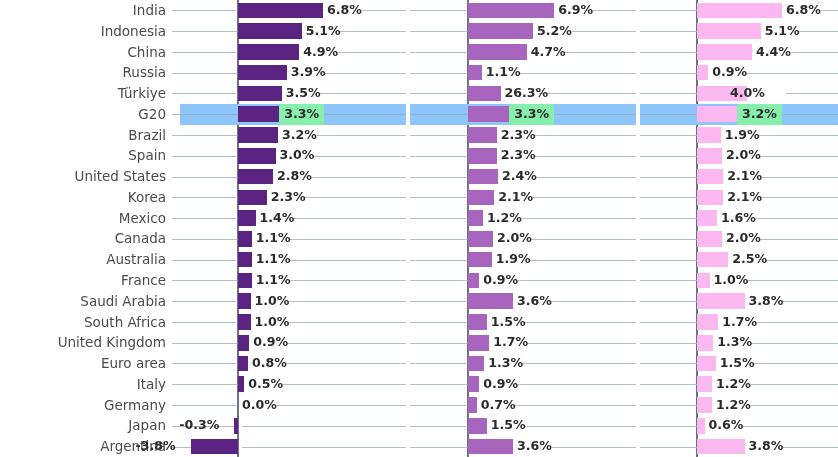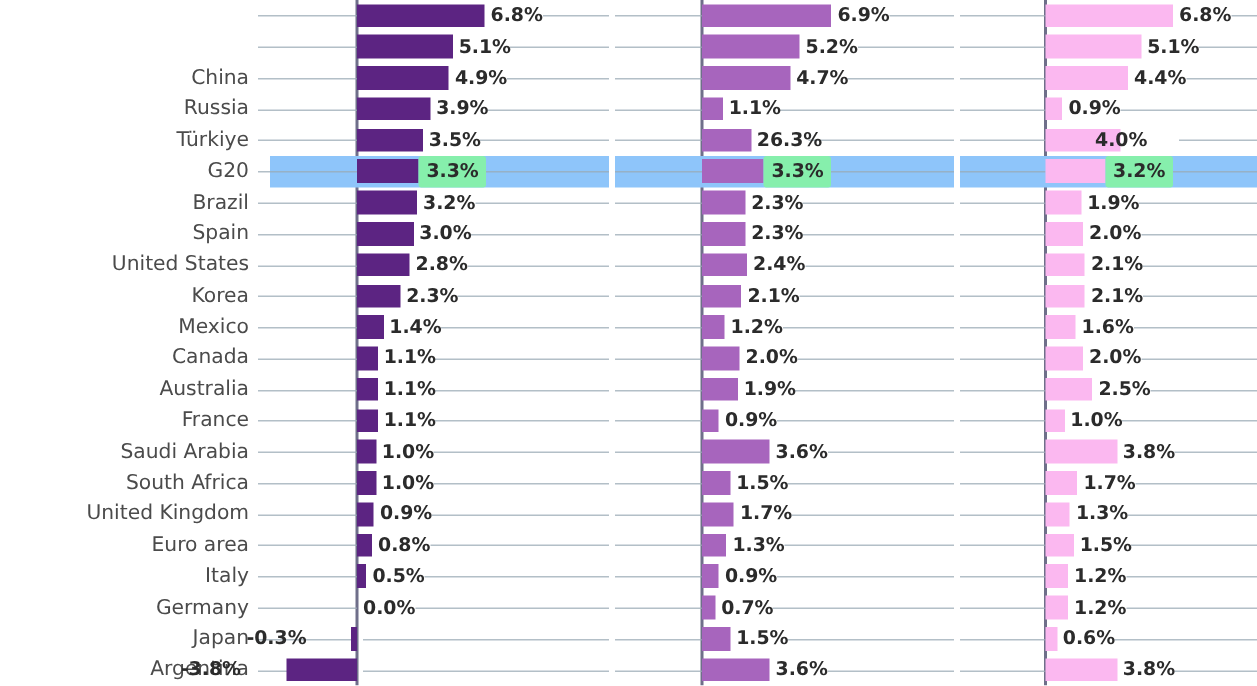--- a/index.html
+++ b/index.html
@@ -64,21 +64,21 @@
     position: absolute;
     top: 0;
     height: 20.77px;
     line-height: 20.77px;
     font-size: 12.6px;
     font-weight: bold;
     color: #2b2b2b;
     white-space: nowrap;
   }
   .bar-label.pos { padding-left: 4px; }
-  .bar-label.neg { padding-right: 4px; text-align: left; }
+  .bar-label.neg { padding-right: 4px; text-align: center; }
   .bar-label.hl {
     background: #86efac;
     border-radius: 2px;
     padding-left: 5px;
     padding-right: 5px;
   }
 </style>
 </head>
 <body>
 
@@ -86,34 +86,36 @@
     <div class="axisline" style="left: 237.3px;"></div>
     <div class="axisline" style="left: 467.3px;"></div>
     <div class="axisline" style="left: 696.3px;"></div>
     <div class="row" style="top: 0px;">
       <div class="gridline" style="left: 172px; width: 66px;"></div>
       <div class="gridline" style="left: 361.6px; width: 44.4px;"></div>
       <div class="gridline" style="left: 410px; width: 58px;"></div>
       <div class="gridline" style="left: 592.85px; width: 43.15px;"></div>
       <div class="gridline" style="left: 640px; width: 57px;"></div>
       <div class="gridline" style="left: 820.6px; width: 17.4px;"></div>
+      <div class="cat-label">India</div>
       <div class="bar" style="background: rgb(92, 36, 130); left: 238px; width: 85px;"></div>
       <div class="bar-label pos" style="left: 323px;">6.8%</div>
       <div class="bar" style="background: rgb(167, 101, 189); left: 468px; width: 86.25px;"></div>
       <div class="bar-label pos" style="left: 554.25px;">6.9%</div>
       <div class="bar" style="background: rgb(251, 184, 240); left: 697px; width: 85px;"></div>
       <div class="bar-label pos" style="left: 782px;">6.8%</div>
     </div>
     <div class="row" style="top: 20.77px;">
       <div class="gridline" style="left: 172px; width: 66px;"></div>
       <div class="gridline" style="left: 340.35px; width: 65.65px;"></div>
       <div class="gridline" style="left: 410px; width: 58px;"></div>
       <div class="gridline" style="left: 571.6px; width: 64.4px;"></div>
       <div class="gridline" style="left: 640px; width: 57px;"></div>
       <div class="gridline" style="left: 799.35px; width: 38.65px;"></div>
+      <div class="cat-label">Indonesia</div>
       <div class="bar" style="background: rgb(92, 36, 130); left: 238px; width: 63.75px;"></div>
       <div class="bar-label pos" style="left: 301.75px;">5.1%</div>
       <div class="bar" style="background: rgb(167, 101, 189); left: 468px; width: 65px;"></div>
       <div class="bar-label pos" style="left: 533px;">5.2%</div>
       <div class="bar" style="background: rgb(251, 184, 240); left: 697px; width: 63.75px;"></div>
       <div class="bar-label pos" style="left: 760.75px;">5.1%</div>
     </div>
     <div class="row" style="top: 41.54px;">
       <div class="gridline" style="left: 172px; width: 66px;"></div>
       <div class="gridline" style="left: 337.85px; width: 68.15px;"></div>

